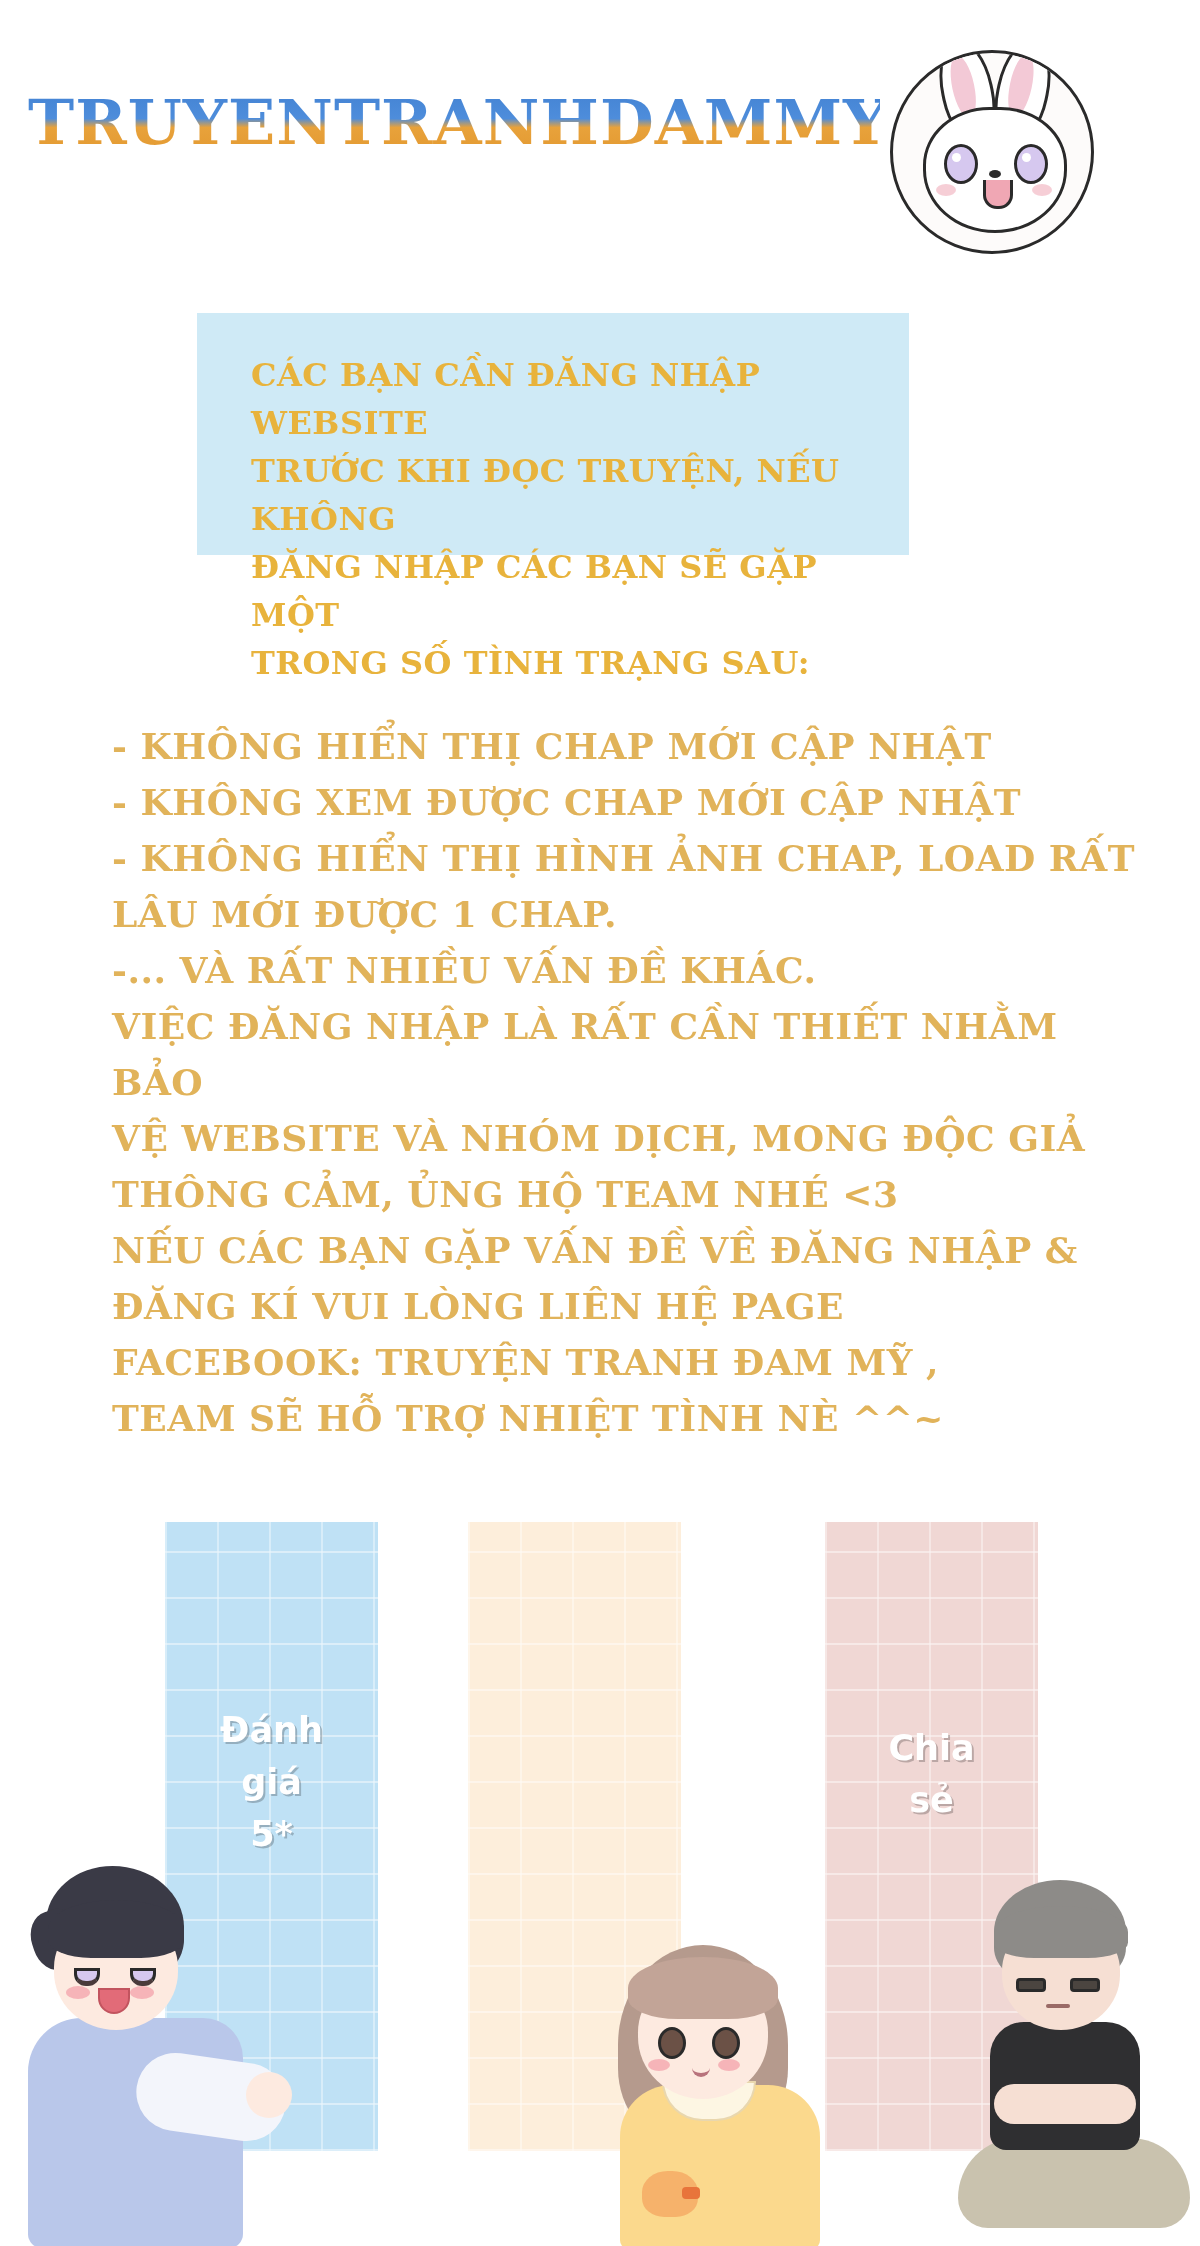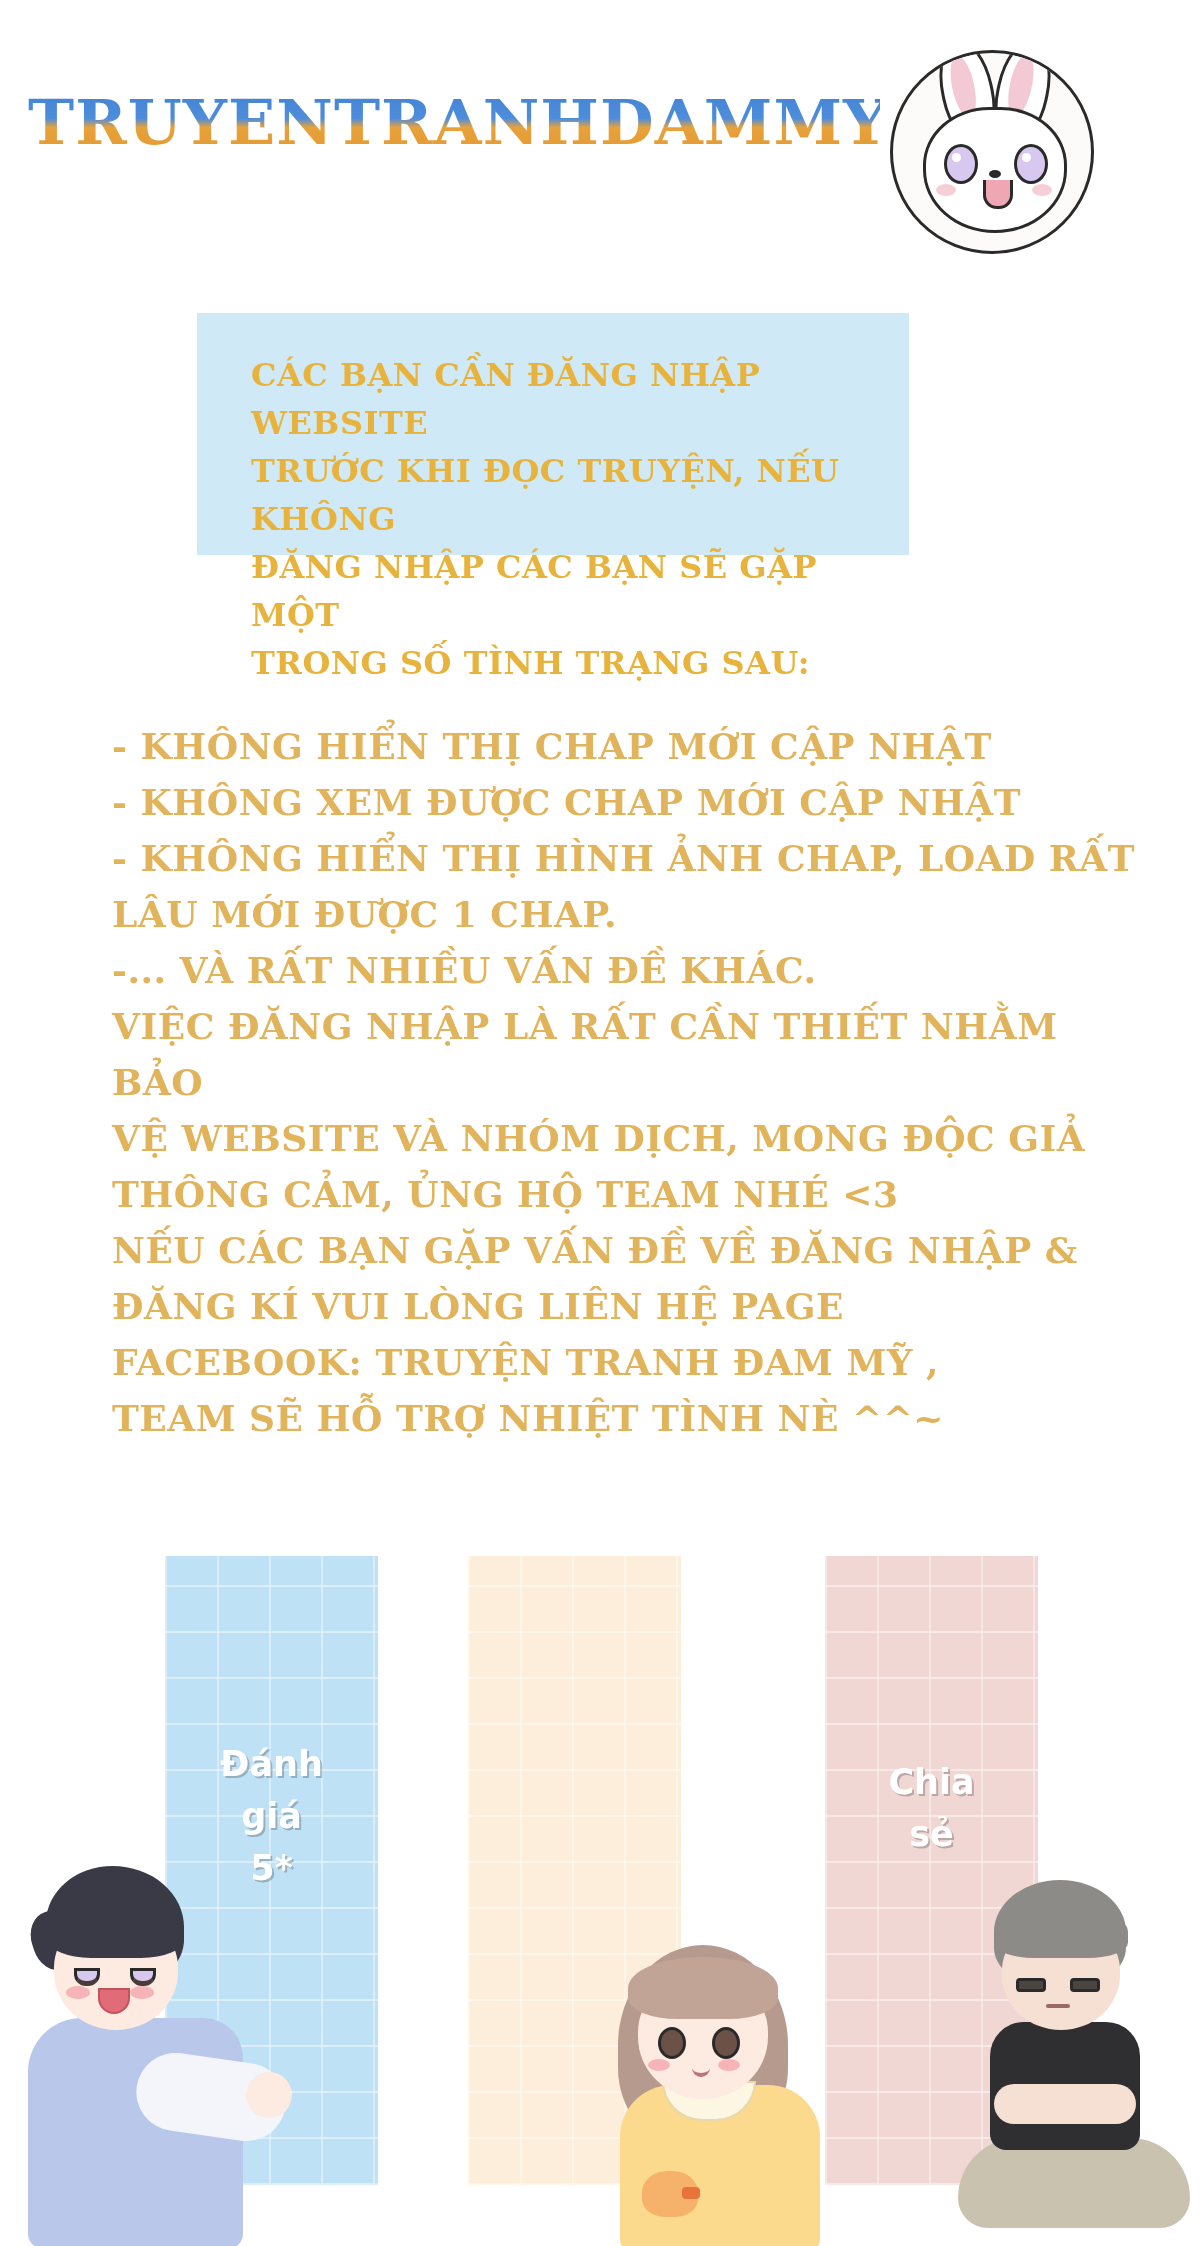--- a/index.html
+++ b/index.html
@@ -168,21 +168,21 @@
     line-height: 56px;
     letter-spacing: .5px;
     text-transform: uppercase;
     white-space: pre-line;
     margin-top: 28px;
   }
 
   
   .card {
     position: absolute;
-    top: 1556px;
+    top: 1522px;
     width: 213px;
     height: 629px;
   }
   .card .stripes {
     position: absolute;
     inset: 0;
     background-image:
       repeating-linear-gradient(0deg, rgba(255,255,255,.65) 0 2px, transparent 2px 46px),
       repeating-linear-gradient(90deg, rgba(255,255,255,.55) 0 2px, transparent 2px 52px);
     opacity: .7;

